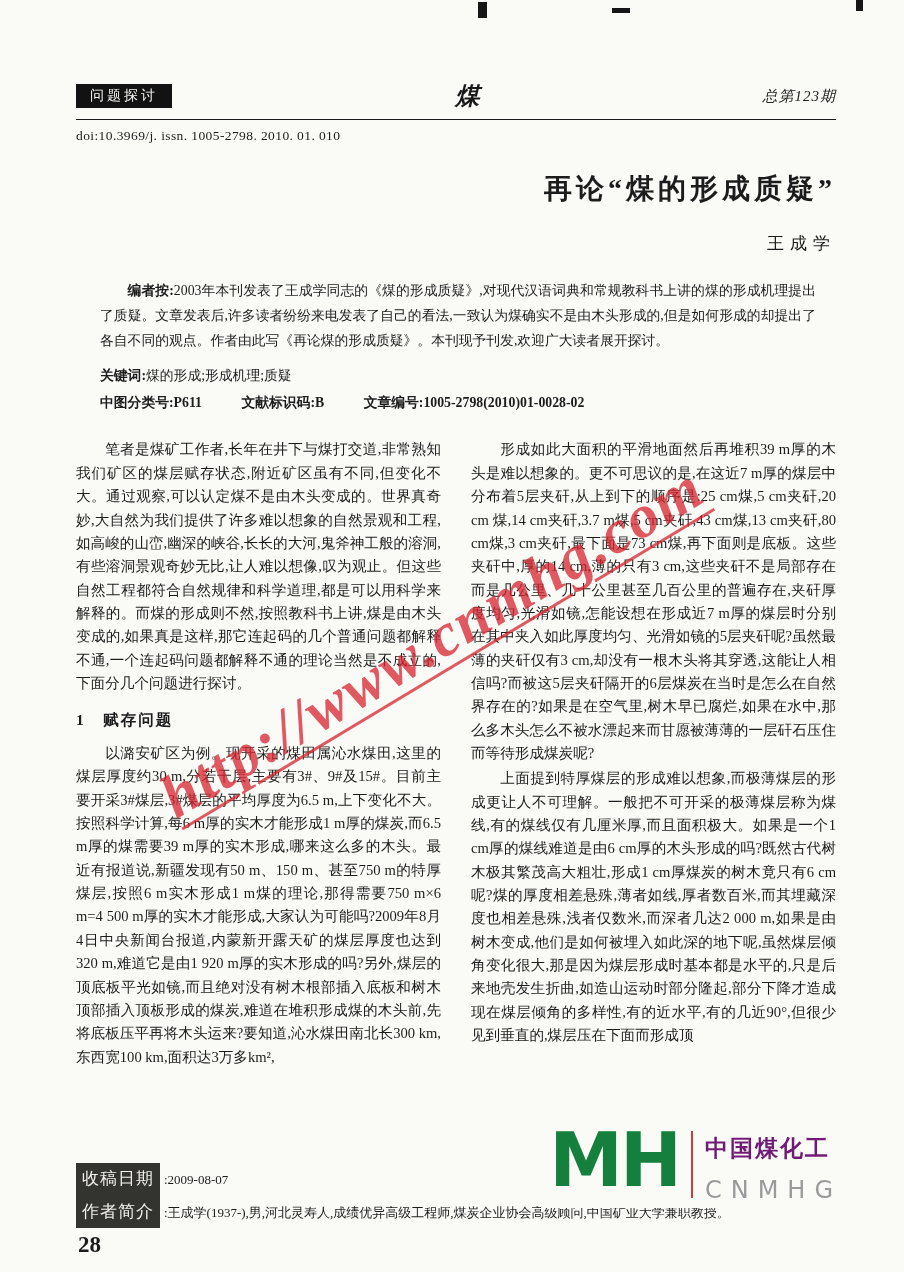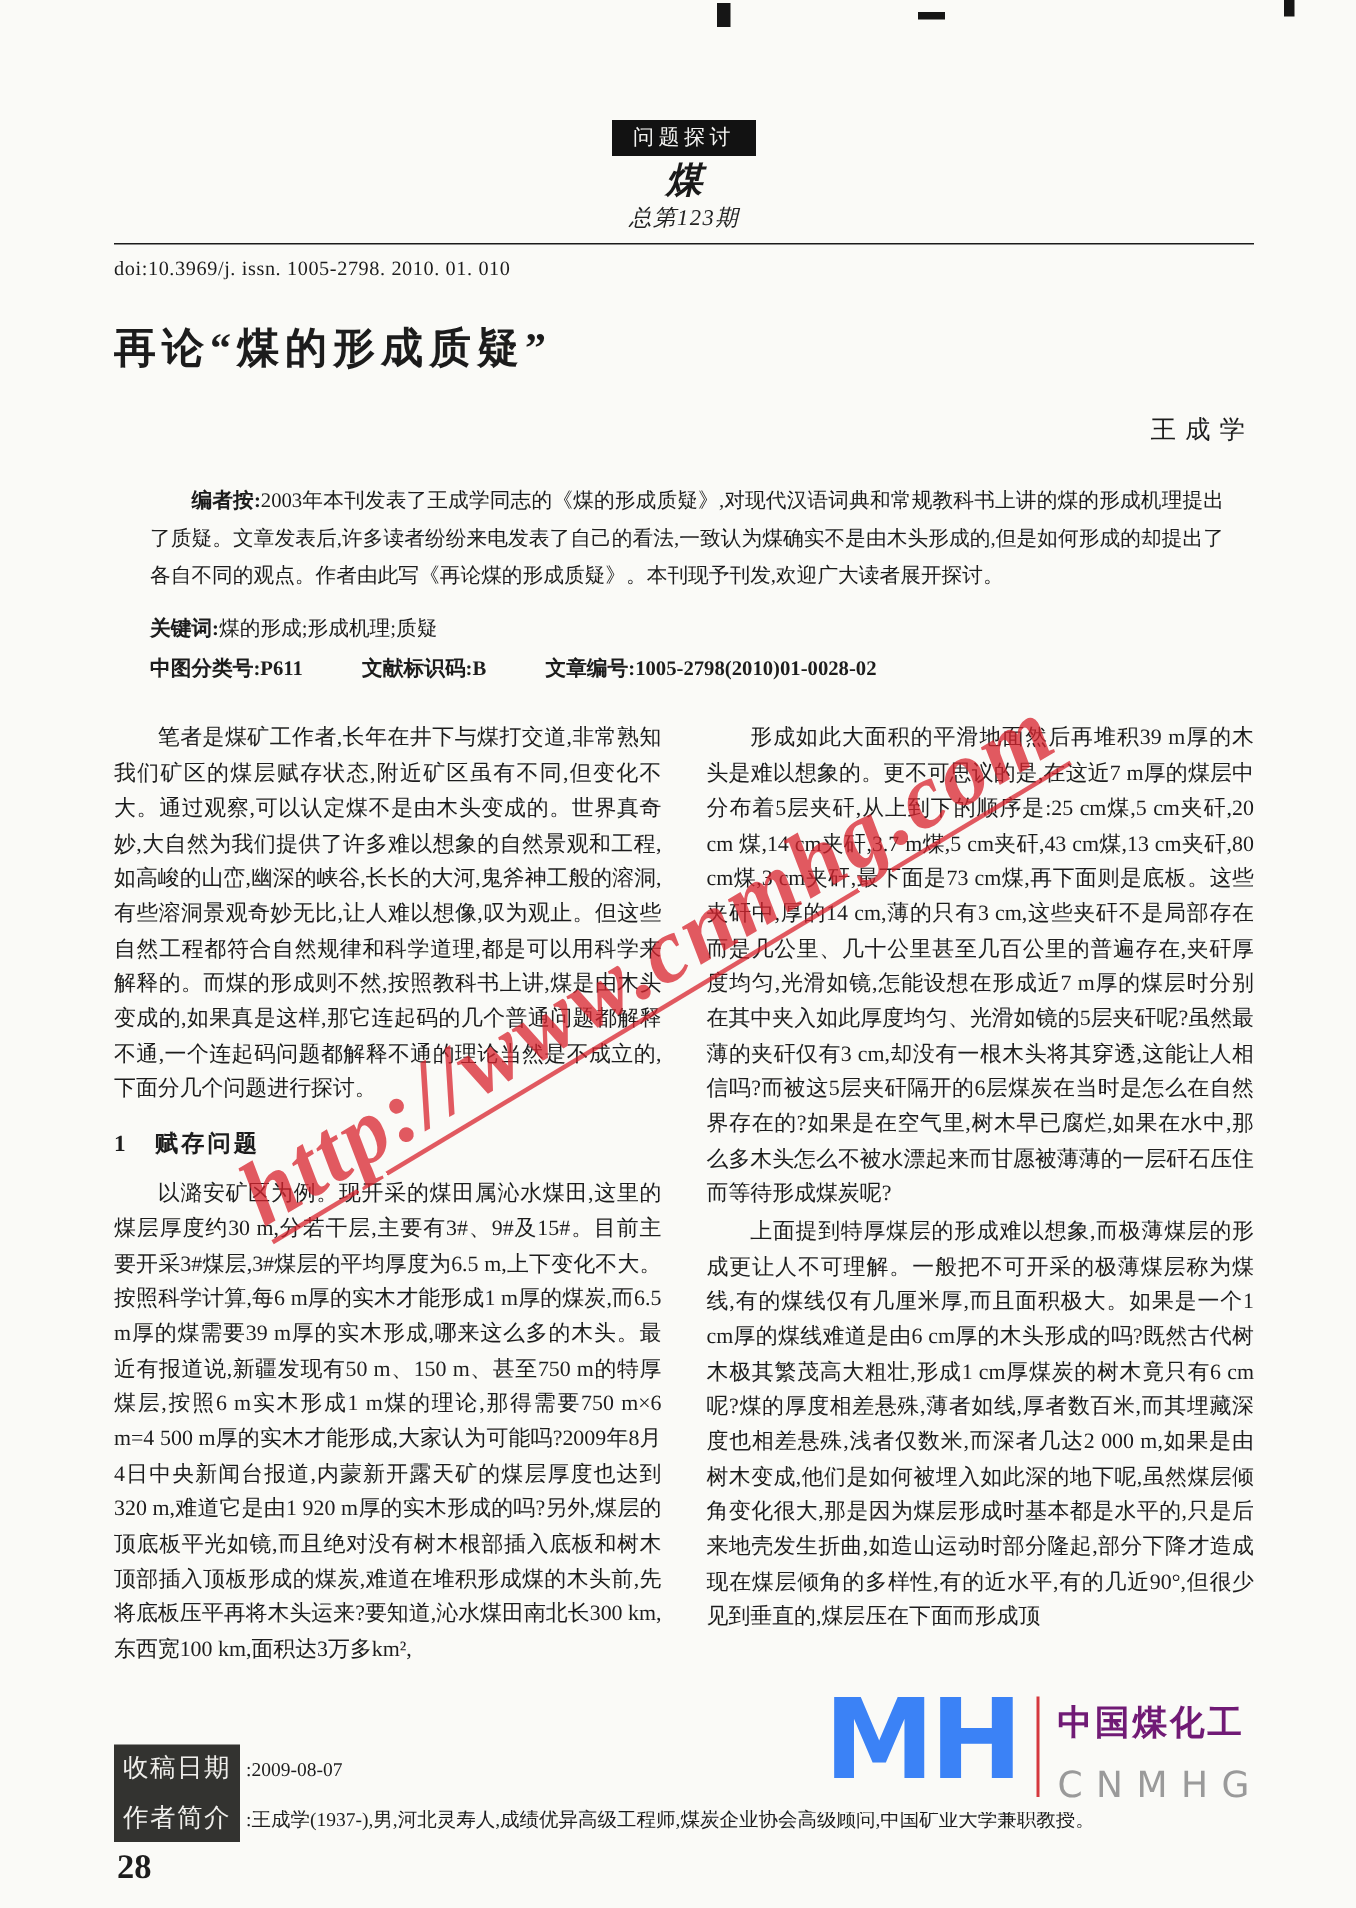--- a/index.html
+++ b/index.html
@@ -13,35 +13,35 @@
     font-family: "Liberation Serif", serif;
     color: #1c1c1c;
     overflow: hidden;
   }
   
   .artifact { position:absolute; background:#161616; }
   .a1 { left:478px; top:2px;  width:9px;  height:16px; }
   .a2 { left:612px; top:8px;  width:18px; height:5px;  }
   .a3 { left:856px; top:0;    width:7px;  height:11px; }
 
-  .header { display:flex; justify-content:space-between; align-items:center;flex-direction:column; }
+  .header { display:flex; justify-content:space-between; align-items:center; }
   .section-tag {
     background:#121212; color:#f4f4f2;
     font-size:14px; padding:3px 14px; letter-spacing:3px;
   }
   .masthead-logo {
     font-size:24px; font-weight:bold; font-style:italic; color:#1a1a1a;
   }
   .issue { font-style:italic; font-size:15px; color:#222; letter-spacing:1px; }
   .header-rule { margin-top:7px; border-top:1.7px solid #1b1b1b; }
 
   .doi { margin-top:8px; font-size:13.5px; letter-spacing:0.4px; }
 
   .title {
-    margin:26px 0 0; text-align:left;
+    margin:26px 0 0; text-align:right;
     font-size:28px; font-weight:600; letter-spacing:4px;
   }
   .author { margin-top:24px; text-align:right; font-size:17px; letter-spacing:6px; }
   .affiliation { margin-top:12px; text-align:center; font-size:13px; letter-spacing:1px; }
 
   .editor-note {
     margin:24px 20px 0 24px; font-size:13.8px; line-height:1.8;
     text-align:justify; text-indent:2em;
   }
   .editor-note b, .kw b { font-weight:bold; }
@@ -83,21 +83,21 @@
   }
 
   .brand-logo {
     position:absolute; right:54px; bottom:64px;
     display:flex; align-items:flex-start; gap:10px;
     background:#fafaf7; padding:4px 8px; z-index:6;
   }
   .brand-mark {
     font-family:"DejaVu Sans", sans-serif;
     font-size:74px; line-height:0.95; font-weight:bold;
-    color:#3b82f6; letter-spacing:-3px;
+    color:#15803d; letter-spacing:-3px;
   }
   .brand-divider { width:2px; background:#d5383e; align-self:stretch; margin:6px 2px; }
   .brand-name {
     font-size:23px; color:#701a75; font-weight:bold;
     letter-spacing:2px; margin-top:8px; white-space:nowrap;
   }
   .brand-abbr {
     font-family:"DejaVu Sans", sans-serif;
     font-size:24px; color:#9a9a9a; letter-spacing:9px; margin-top:12px;
   }

